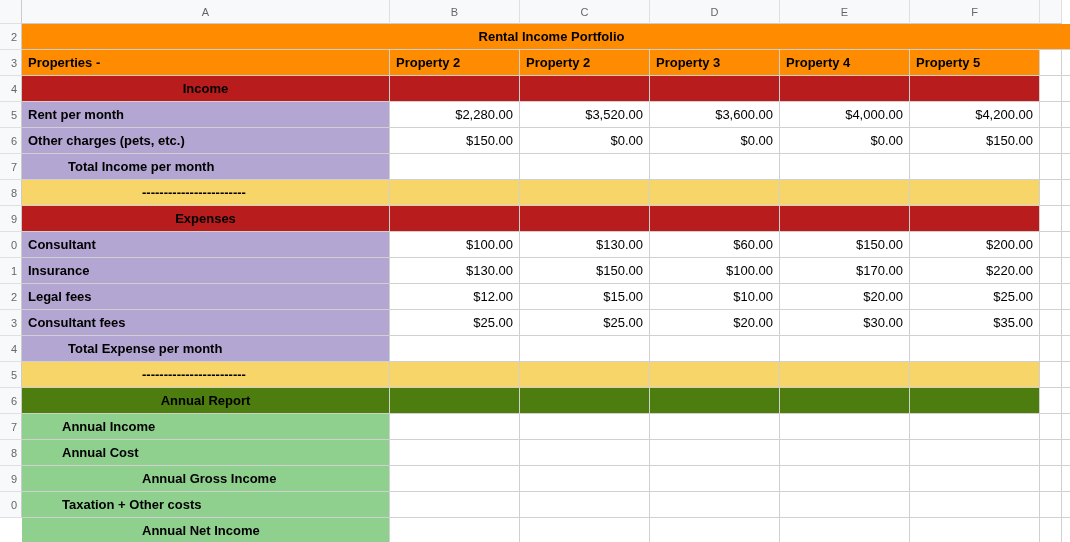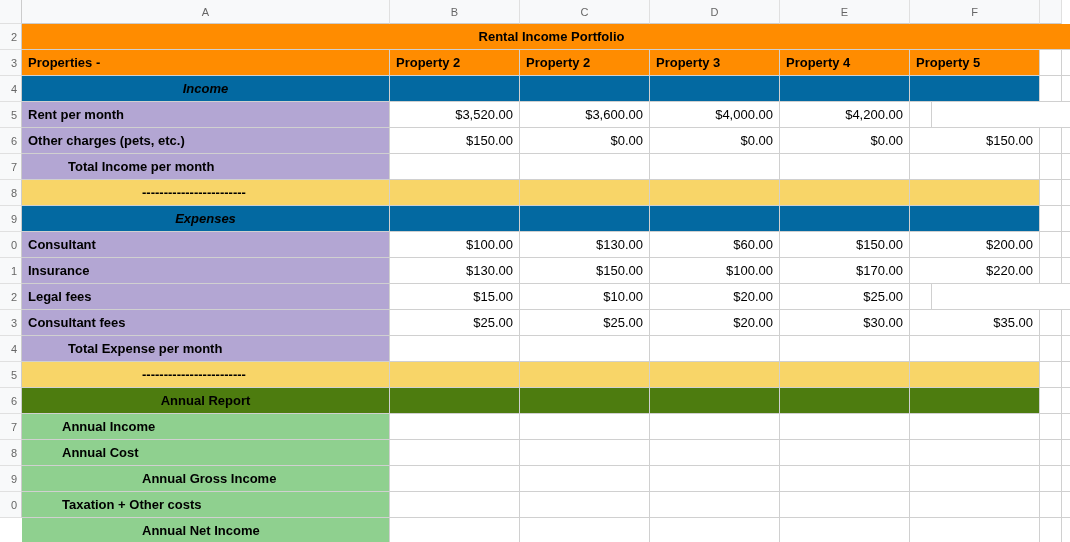--- a/index.html
+++ b/index.html
@@ -10,21 +10,21 @@
     .row-header.first { height: 24px; }
     .grid { flex: 1; }
     .col-headers { display: flex; height: 24px; }
     .col-header { background: #f8f9fa; border-right: 1px solid #e0e0e0; border-bottom: 1px solid #ccc; display: flex; align-items: center; justify-content: center; color: #666; font-size: 11px; }
     .col-a { width: 368px; }
     .col-b, .col-c, .col-d, .col-e, .col-f { width: 130px; }
     .col-g { width: 22px; }
     .row { display: flex; height: 26px; border-bottom: 1px solid #d0d0d0; }
     .cell { border-right: 1px solid #d0d0d0; display: flex; align-items: center; padding: 0 6px; }
     .orange { background: #ff8c00; }
-    .dk-purple { background: #0369a1; color: #000; font-style: italic; }
+    .dk-purple { background: #b91c1c; color: #000; }
     .lt-purple { background: #b3a6d3; }
     .yellow { background: #f8d568; }
     .dk-green { background: #4d7c0f; }
     .lt-green { background: #8fd08f; padding-left: 40px; }
     .white { background: #fff; }
     .bold { font-weight: bold; }
     .center { justify-content: center; }
     .right { justify-content: flex-end; }
     .title-row .cell { justify-content: center; font-weight: bold; }
     .indent1 { padding-left: 46px; }
@@ -88,20 +88,21 @@
       <div class="cell dk-purple col-b"></div>
       <div class="cell dk-purple col-c"></div>
       <div class="cell dk-purple col-d"></div>
       <div class="cell dk-purple col-e"></div>
       <div class="cell dk-purple col-f"></div>
       <div class="cell white col-g"></div>
     </div>
 
     <div class="row">
       <div class="cell lt-purple bold col-a">Rent per month</div>
+      <div class="cell white col-b right">$2,280.00</div>
       <div class="cell white col-c right">$3,520.00</div>
       <div class="cell white col-d right">$3,600.00</div>
       <div class="cell white col-e right">$4,000.00</div>
       <div class="cell white col-f right">$4,200.00</div>
       <div class="cell white col-g"></div>
     </div>
 
     <div class="row">
       <div class="cell lt-purple bold col-a">Other charges (pets, etc.)</div>
       <div class="cell white col-b right">$150.00</div>
@@ -157,20 +158,21 @@
       <div class="cell white col-b right">$130.00</div>
       <div class="cell white col-c right">$150.00</div>
       <div class="cell white col-d right">$100.00</div>
       <div class="cell white col-e right">$170.00</div>
       <div class="cell white col-f right">$220.00</div>
       <div class="cell white col-g"></div>
     </div>
 
     <div class="row">
       <div class="cell lt-purple bold col-a">Legal fees</div>
+      <div class="cell white col-b right">$12.00</div>
       <div class="cell white col-c right">$15.00</div>
       <div class="cell white col-d right">$10.00</div>
       <div class="cell white col-e right">$20.00</div>
       <div class="cell white col-f right">$25.00</div>
       <div class="cell white col-g"></div>
     </div>
 
     <div class="row">
       <div class="cell lt-purple bold col-a">Consultant fees</div>
       <div class="cell white col-b right">$25.00</div>

